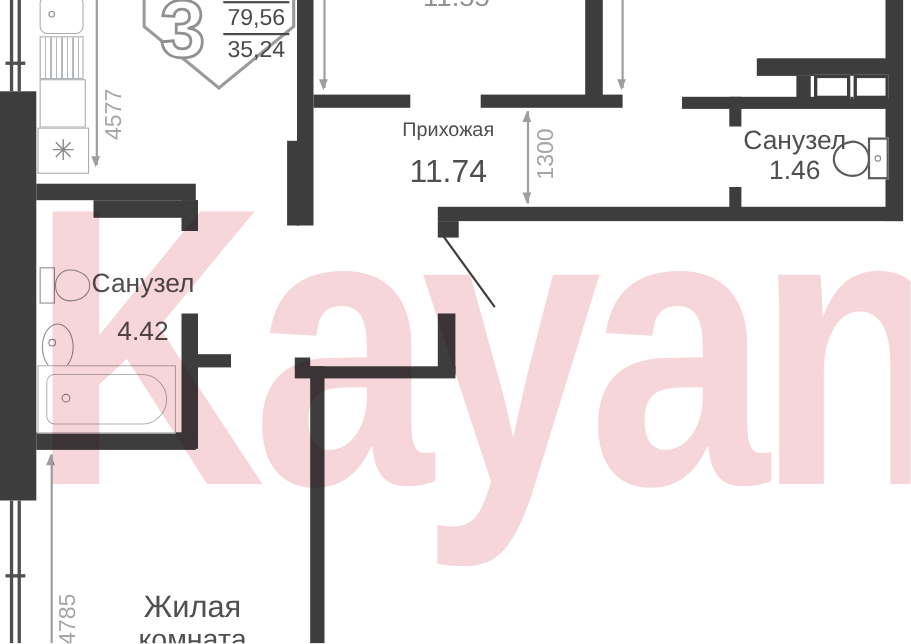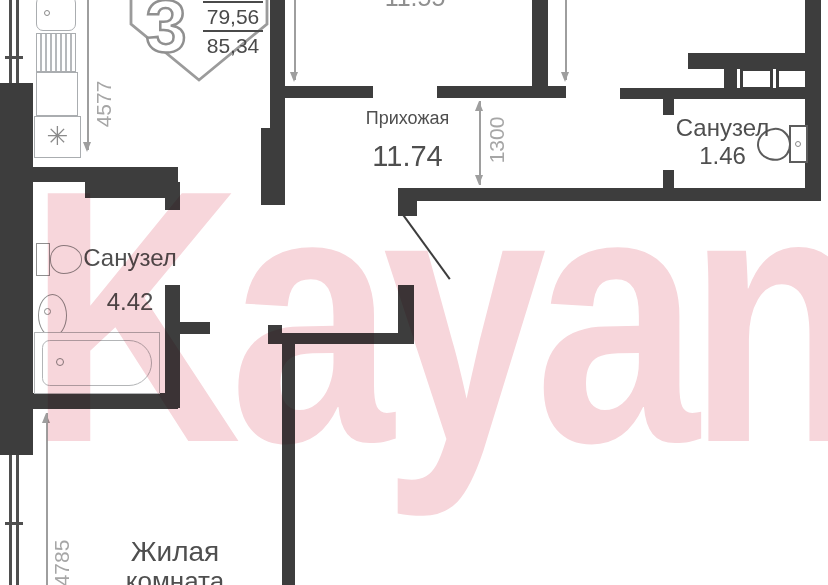--- a/index.html
+++ b/index.html
@@ -120,18 +120,18 @@
 
   <div class="lbl" style="left:105px;top:536px;width:140px;font-size:28px;">Жилая</div>
   <div class="lbl" style="left:105px;top:566px;width:140px;font-size:26px;">комната</div>
 
   <svg style="position:absolute;left:128px;top:0;overflow:visible;" width="142" height="100" viewBox="0 0 142 100">
     <path d="M3,-14 L3,24 L71,80 L139,24 L139,-14" fill="#ffffff" stroke="#9b9b9b" stroke-width="2.8"></path>
   </svg>
   <div class="lbl" style="left:136px;top:-16px;width:60px;font-size:74px;font-weight:700;color:#ffffff;-webkit-text-stroke:2.5px #909090;">3</div>
   <div style="position:absolute;left:203px;top:1px;width:60px;text-align:center;color:#4a4a4a;font-size:21px;">
     <div style="border-top:2.5px solid #4a4a4a;line-height:27px;">79,56</div>
-    <div style="border-top:2.5px solid #4a4a4a;line-height:27px;">85,34</div>
+    <div style="border-top:2.5px solid #4a4a4a;line-height:27px;">35,24</div>
   </div>
 
   <div id="watermark">Kayan</div>
 
 </div>
 
 </body></html>

